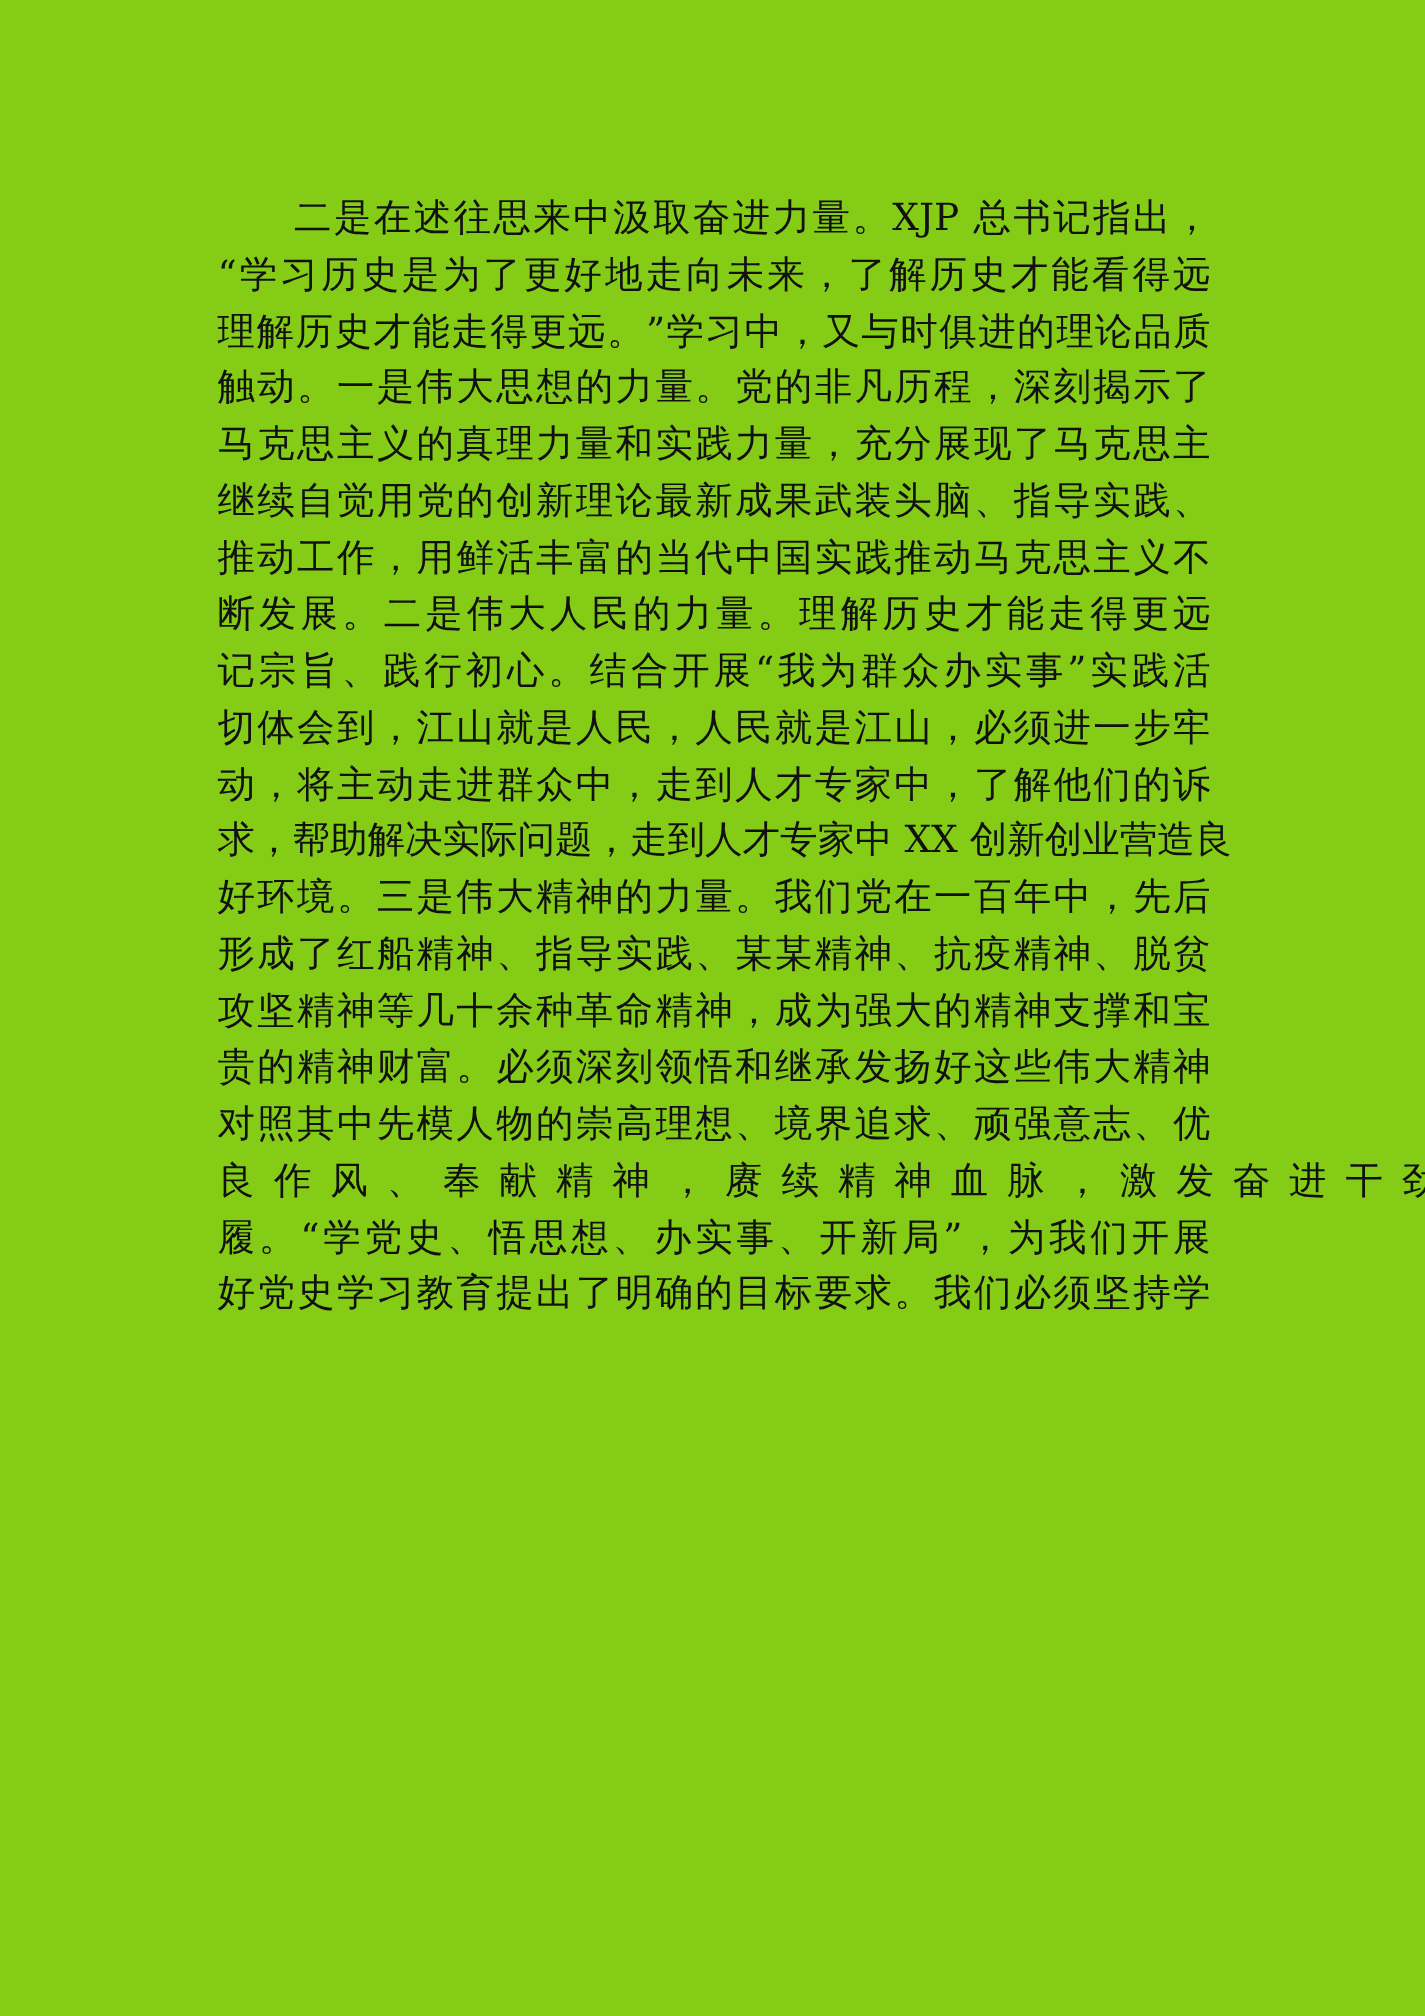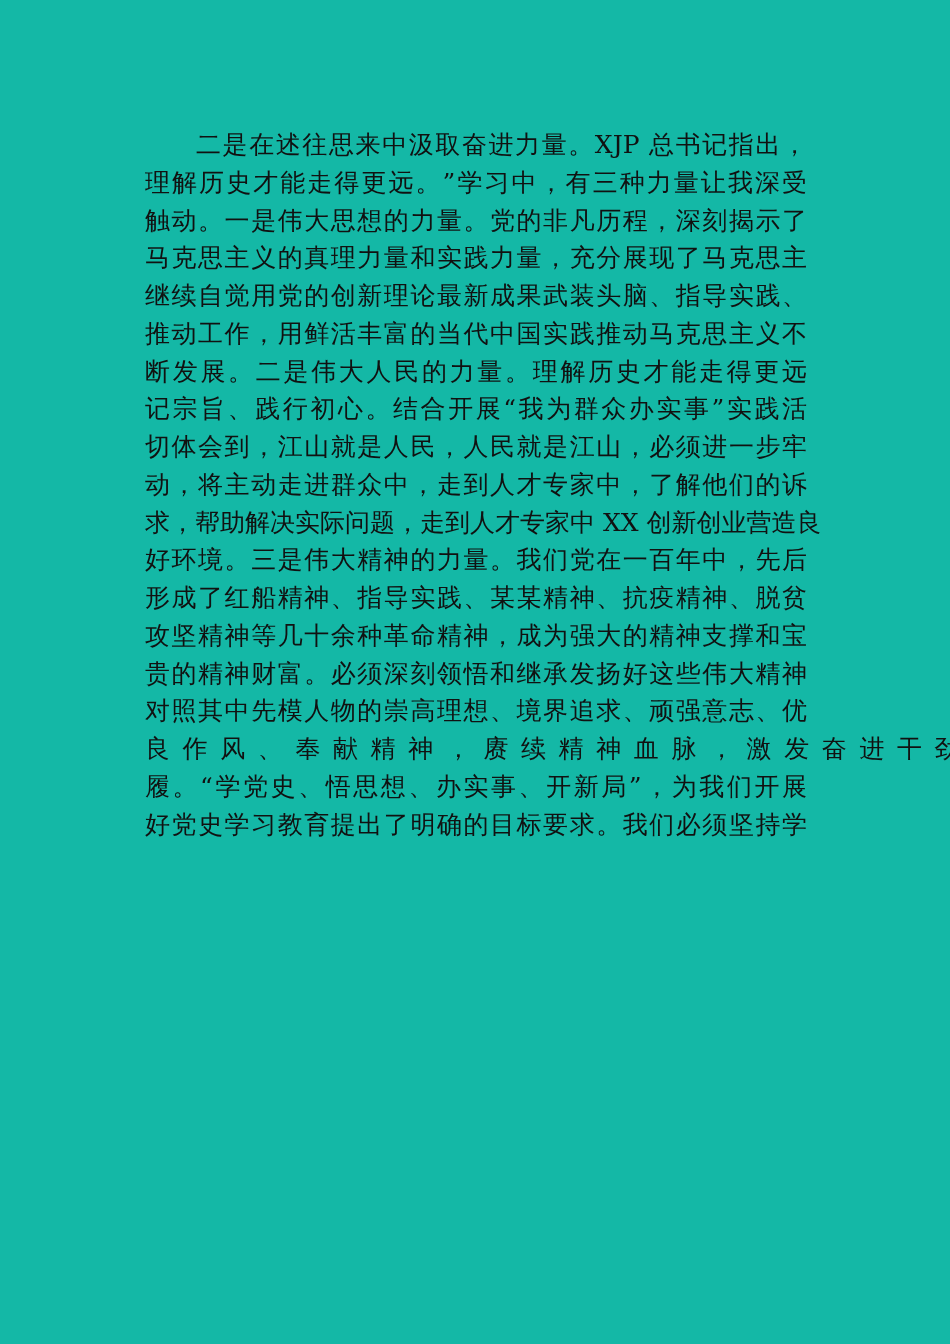--- a/index.html
+++ b/index.html
@@ -14,21 +14,21 @@
       overflow: hidden;
       font-family: "DejaVu Serif", "Liberation Serif", serif;
       color: #111111;
     }
     .page {
       position: absolute;
       left: 0;
       top: 0;
       width: 950px;
       height: 1344px;
-      background: #14b8a6;
+      background: #84cc16;
     }
     .body-text {
       position: absolute;
       left: 145px;
       top: 126px;
       width: 662px;
     }
     .line {
       height: 37.75px;
       line-height: 37.75px;
@@ -47,21 +47,22 @@
     }
   </style>
 </head>
 <body>
 
 <div class="page">
   <div class="body-text">
 
     <div class="paragraph">
       <div class="line indent">二是在述往思来中汲取奋进力量。XJP 总书记指出，</div>
-      <div class="line">理解历史才能走得更远。”学习中，有三种力量让我深受</div>
+      <div class="line">“学习历史是为了更好地走向未来，了解历史才能看得远</div>
+      <div class="line">理解历史才能走得更远。”学习中，又与时俱进的理论品质</div>
       <div class="line">触动。一是伟大思想的力量。党的非凡历程，深刻揭示了</div>
       <div class="line">马克思主义的真理力量和实践力量，充分展现了马克思主</div>
       <div class="line">继续自觉用党的创新理论最新成果武装头脑、指导实践、</div>
       <div class="line">推动工作，用鲜活丰富的当代中国实践推动马克思主义不</div>
       <div class="line">断发展。二是伟大人民的力量。理解历史才能走得更远</div>
       <div class="line">记宗旨、践行初心。结合开展“我为群众办实事”实践活</div>
       <div class="line">切体会到，江山就是人民，人民就是江山，必须进一步牢</div>
       <div class="line">动，将主动走进群众中，走到人才专家中，了解他们的诉</div>
       <div class="line">求，帮助解决实际问题，走到人才专家中 XX 创新创业营造良</div>
       <div class="line">好环境。三是伟大精神的力量。我们党在一百年中，先后</div>

